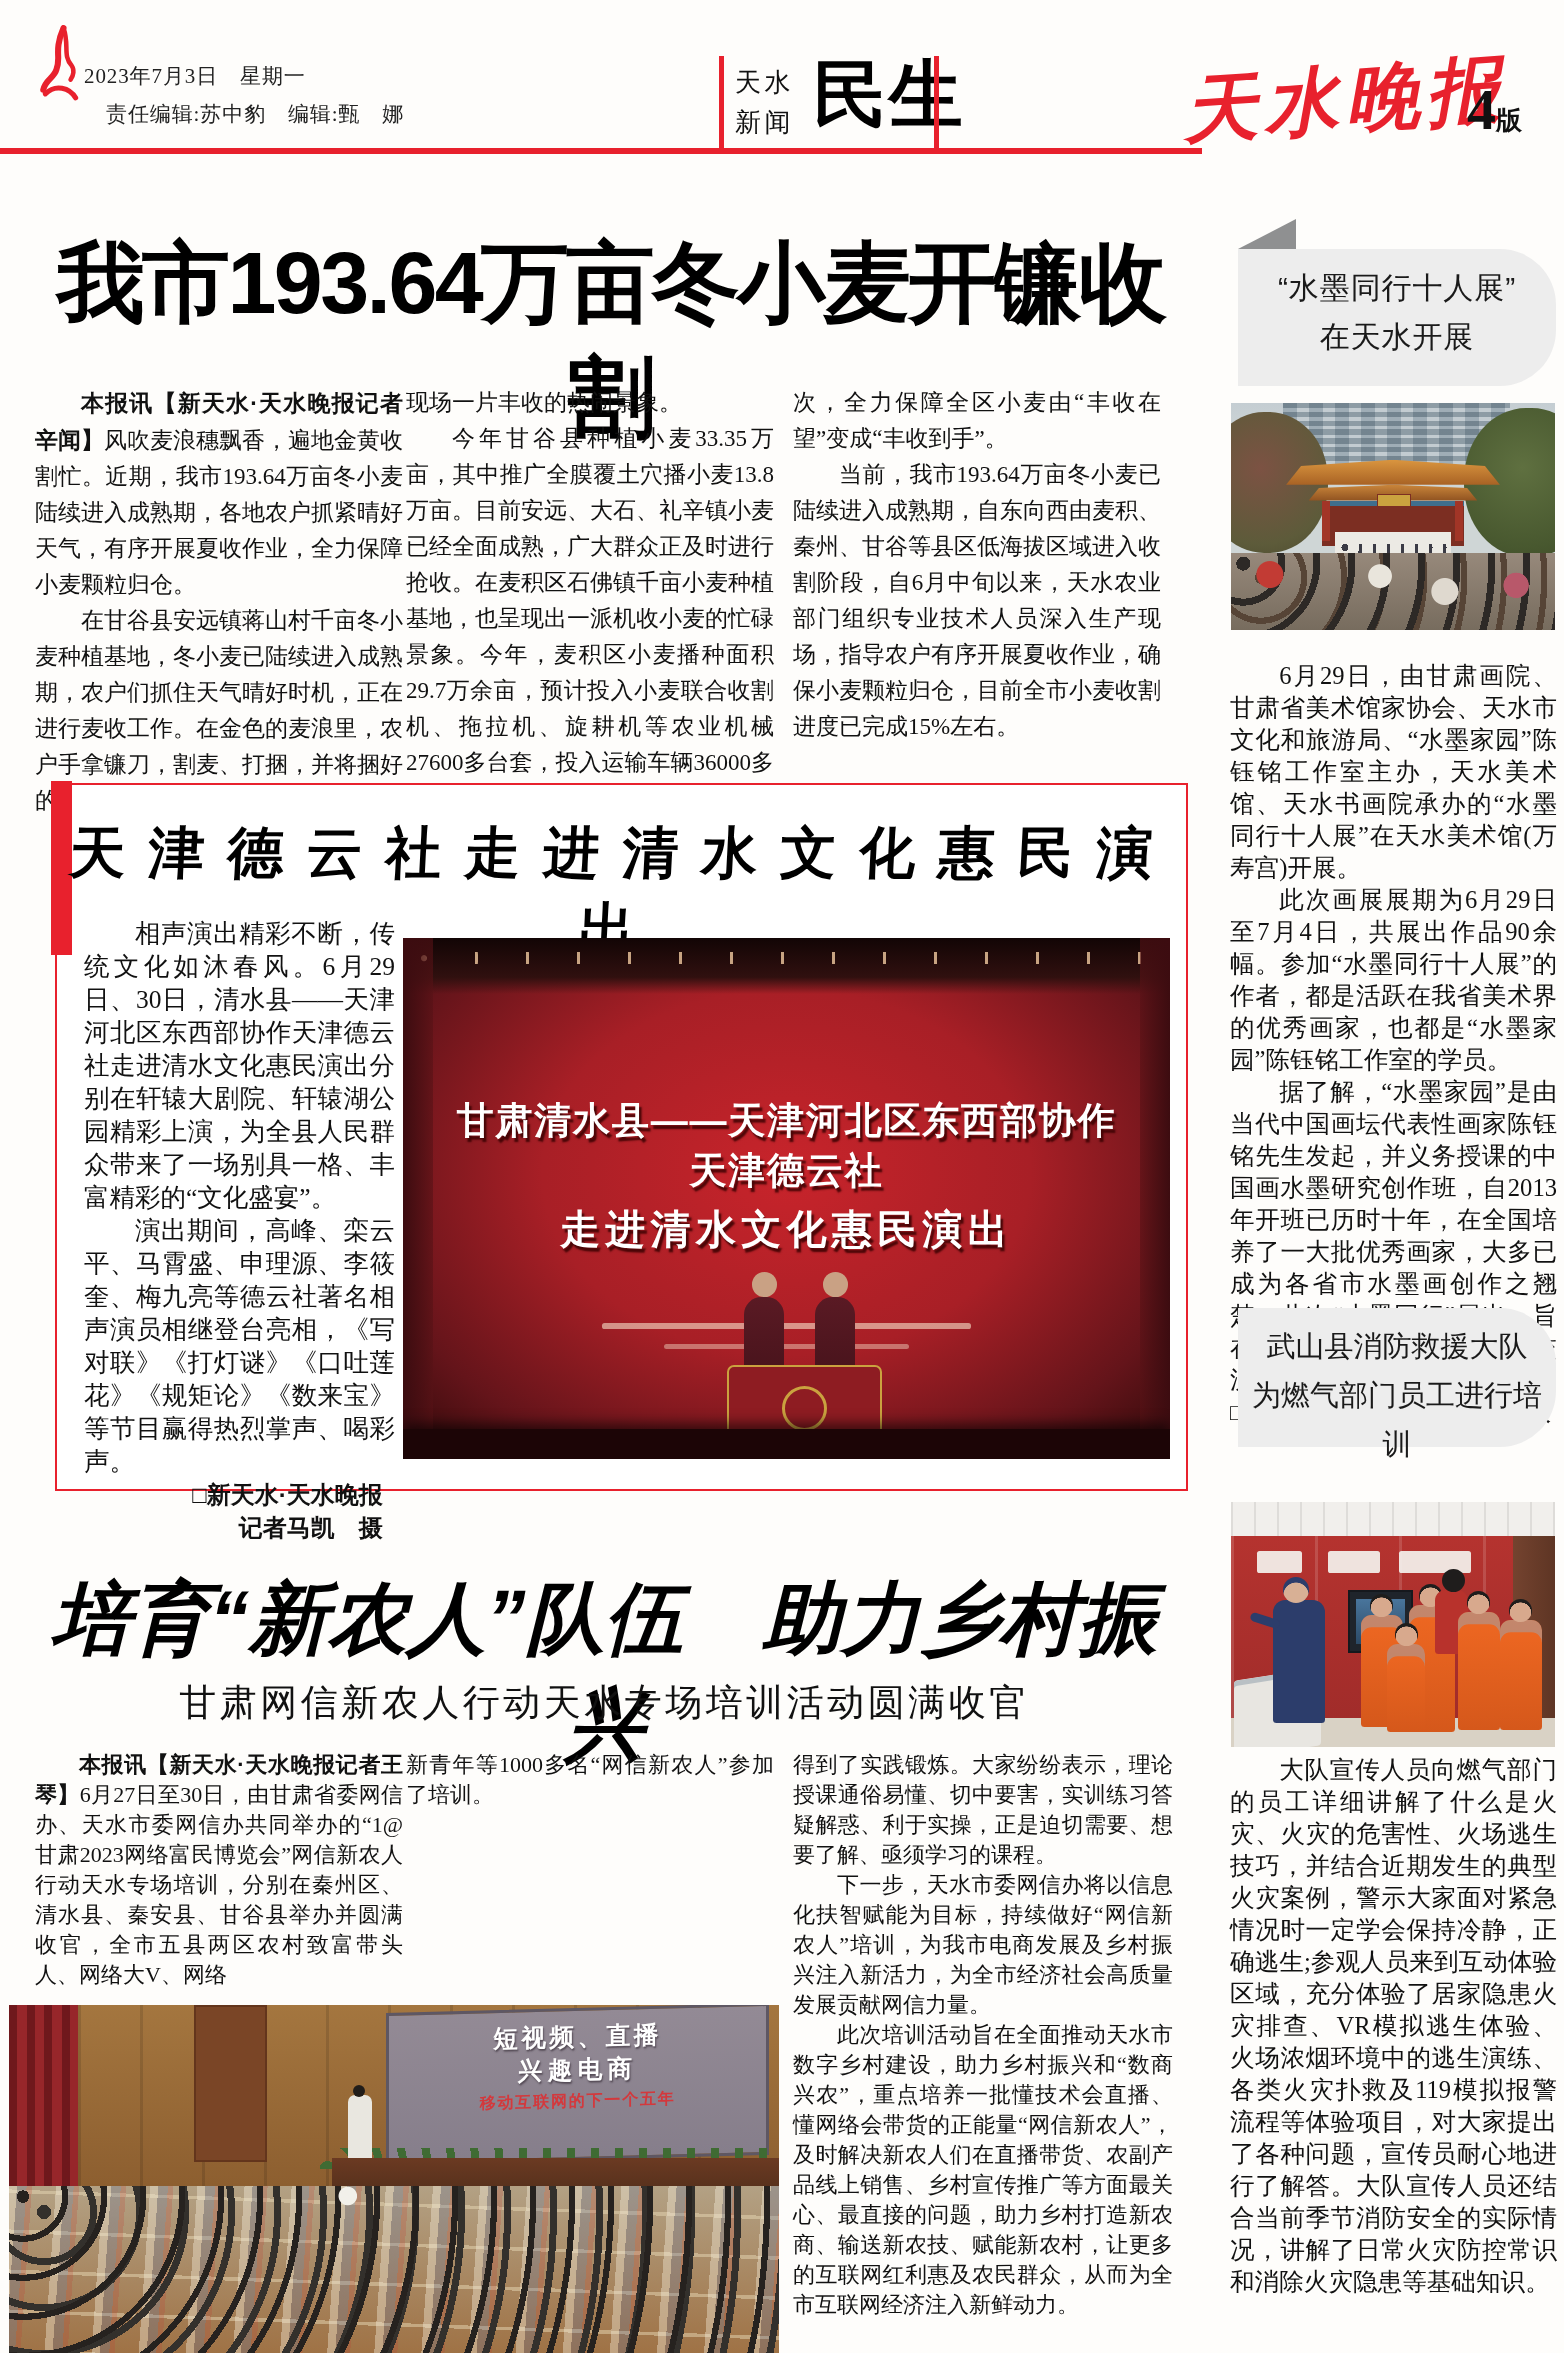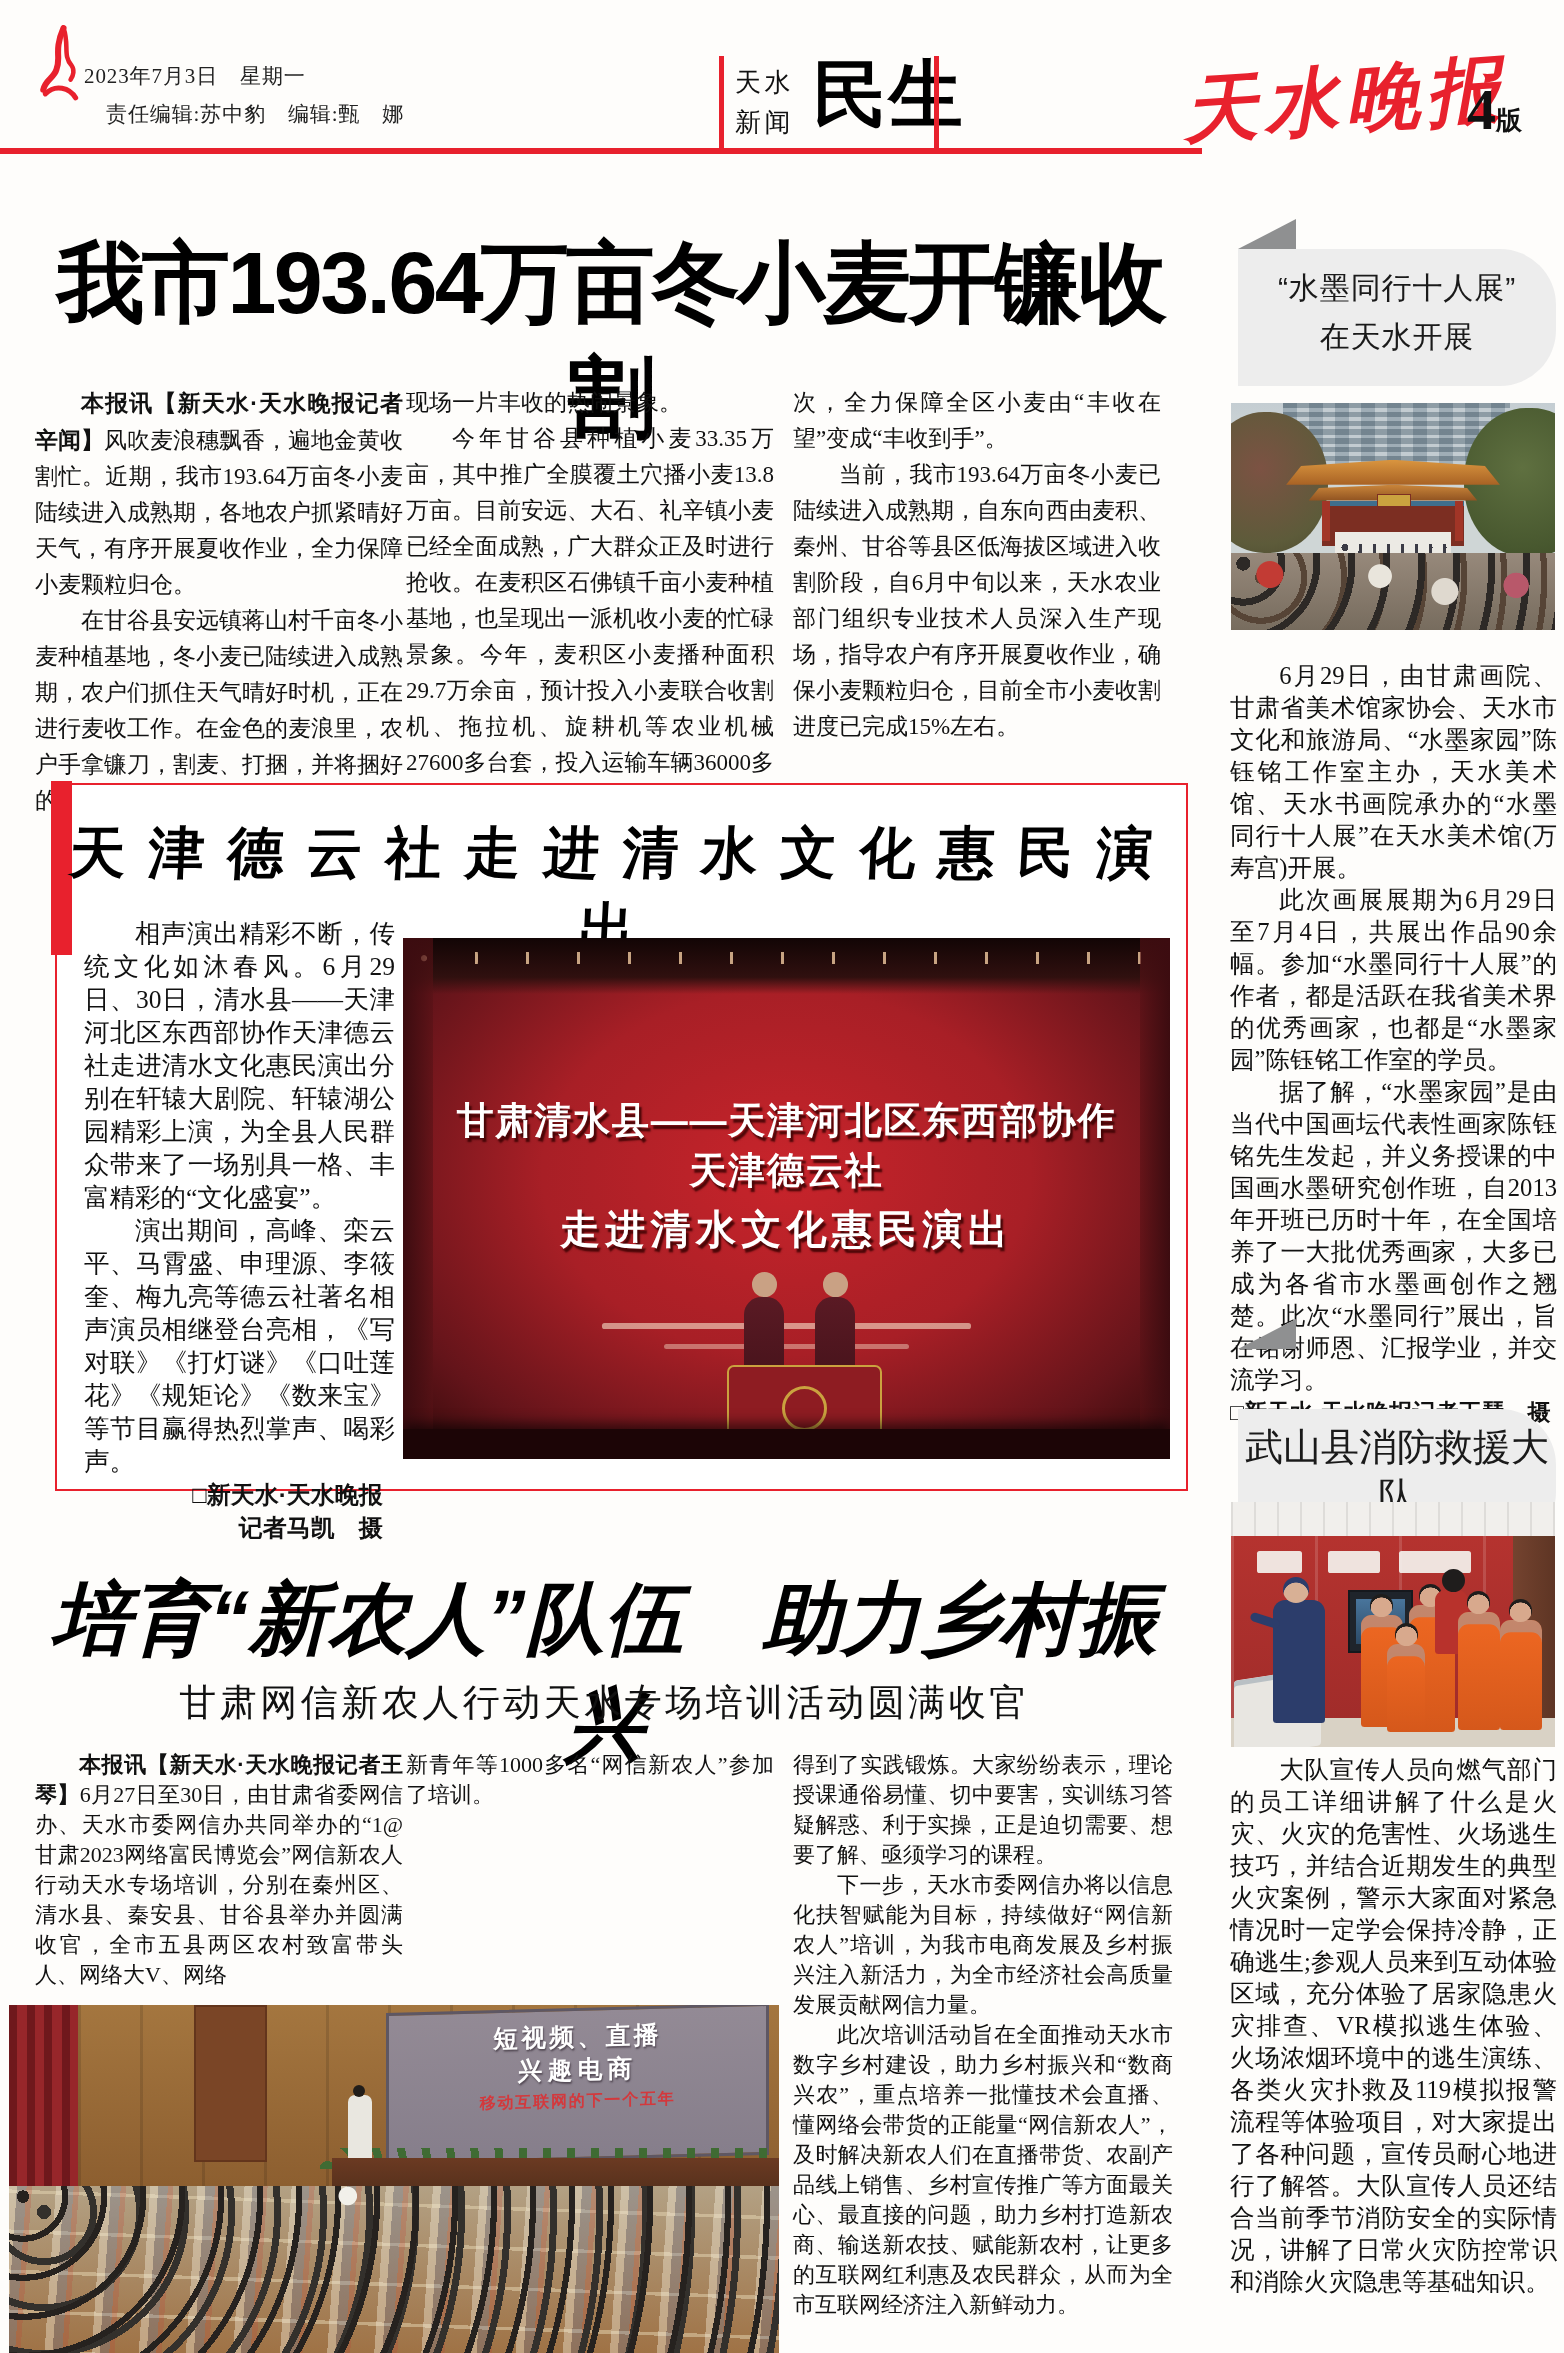--- a/index.html
+++ b/index.html
@@ -73,21 +73,21 @@
   .s-emblem{left:53px;top:19.4px;width:39px;height:39px;border:3.5px solid #caa23f;border-radius:50%;}
   .s-floor{left:0;bottom:0;width:100%;height:30px;background:#1c0506;
     box-shadow:0 -5.3px 12.3px rgba(0,0,0,.6);}
 
   
   .fold-tri{width:58px;height:30px;background:#8f9091;clip-path:polygon(100% 0,100% 100%,0 100%);}
   .tri1{left:1238px;top:219px;} .tri2{left:1238px;top:1319px;}
   .gray-box{left:1238px;width:318px;background:#ededed;border-radius:0 56px 56px 0;
     font-family:"Liberation Sans",sans-serif;color:#1a1a1a;text-align:center;}
   .gbox1{top:249px;height:123px;padding-top:14px;font-size:30px;line-height:49px;letter-spacing:0.9px;}
-  .gbox2{top:1409px;height:125px;padding-top:14px;font-size:38px;line-height:49px;}
+  .gbox2{top:1308px;height:125px;padding-top:14px;font-size:29px;line-height:49px;}
   .side-text{font-size:24.6px;line-height:32px;width:327px;}
   .st1{left:1230px;top:660px;}
   .st2{left:1230px;top:1754px;}
   .side-credit{margin:0;font-size:23px;}
 
   
   .temple-photo{left:1231px;top:403px;width:324px;height:227px;overflow:hidden;background:#cfd6d6;}
   .t-sky{left:0;top:0;width:100%;height:36%;
     background:linear-gradient(#c4cdd2,#dde1dc);}
   .t-bldg{left:16%;top:0;width:70%;height:32%;

